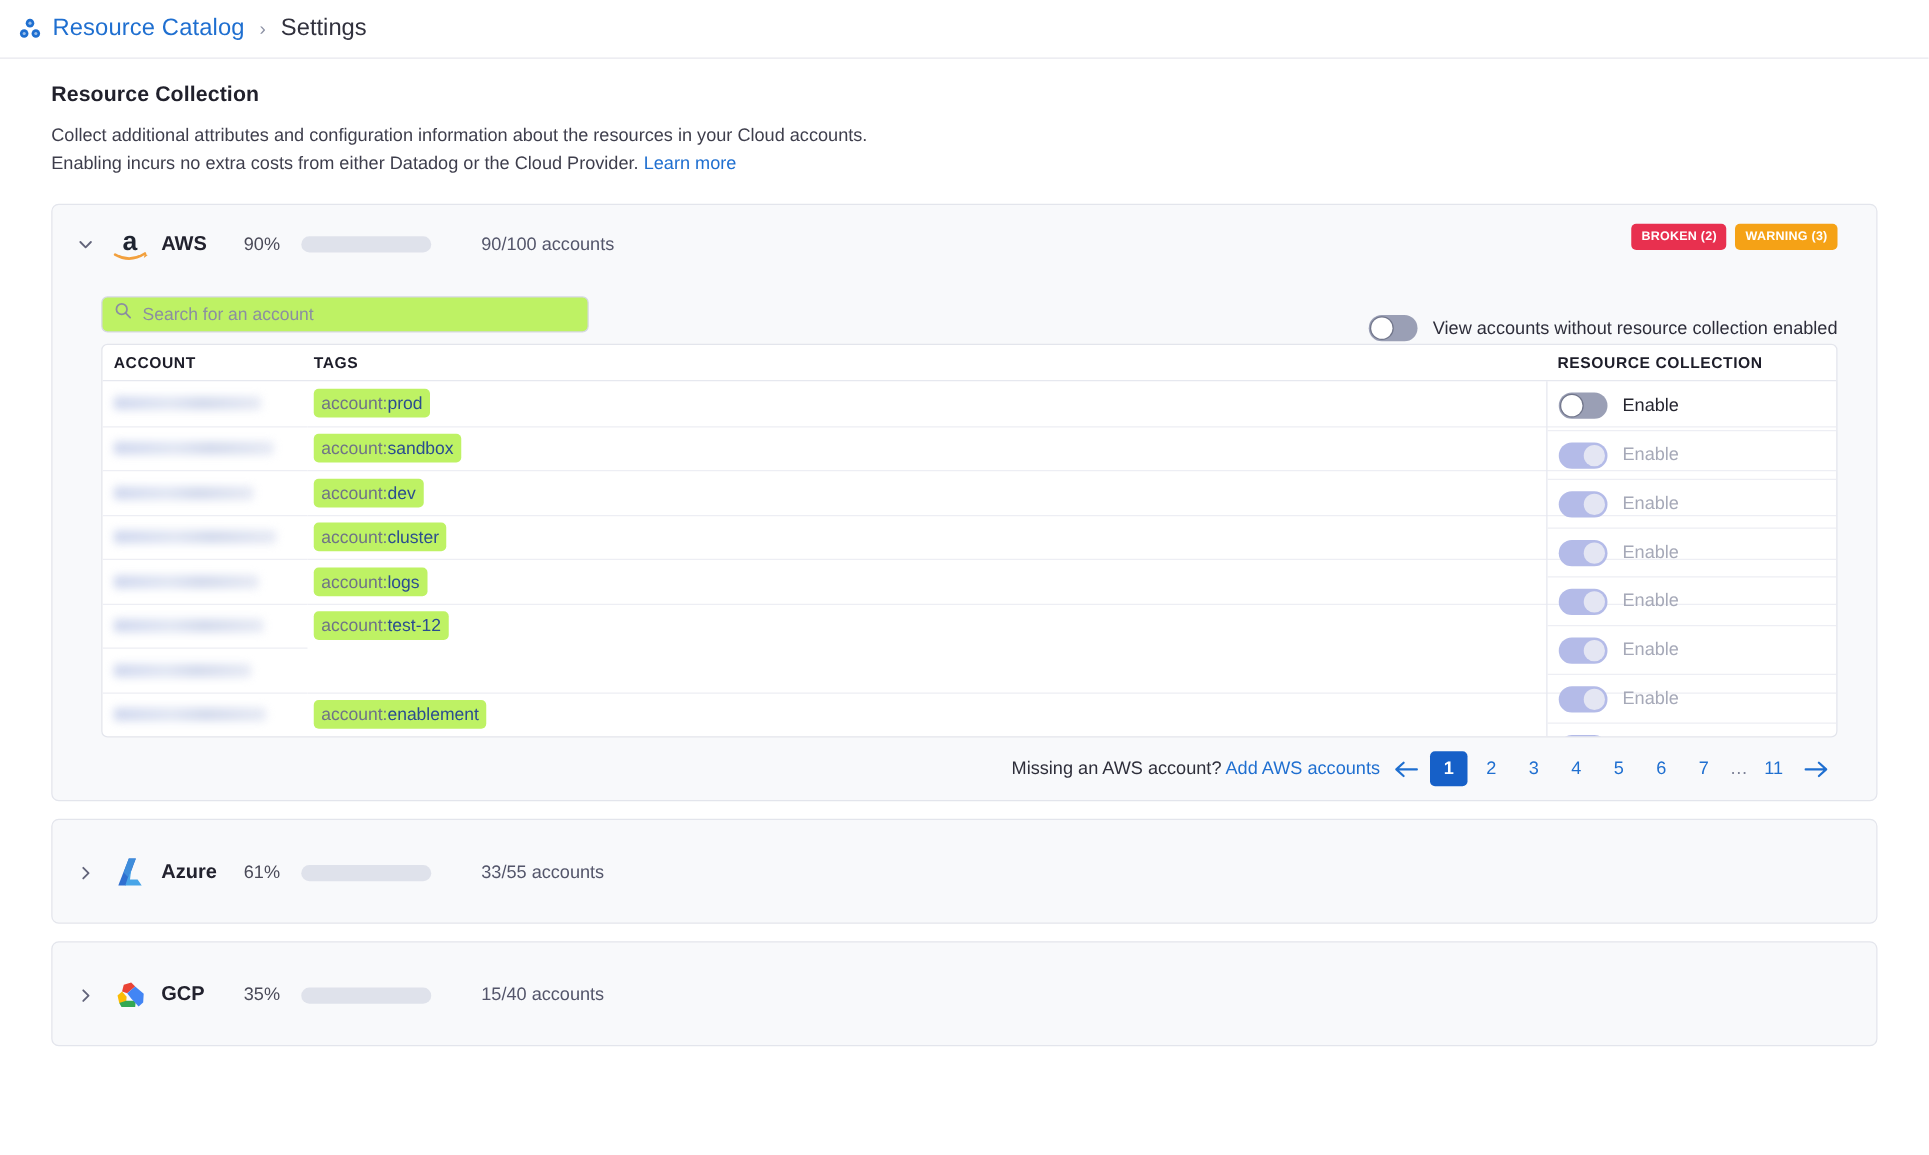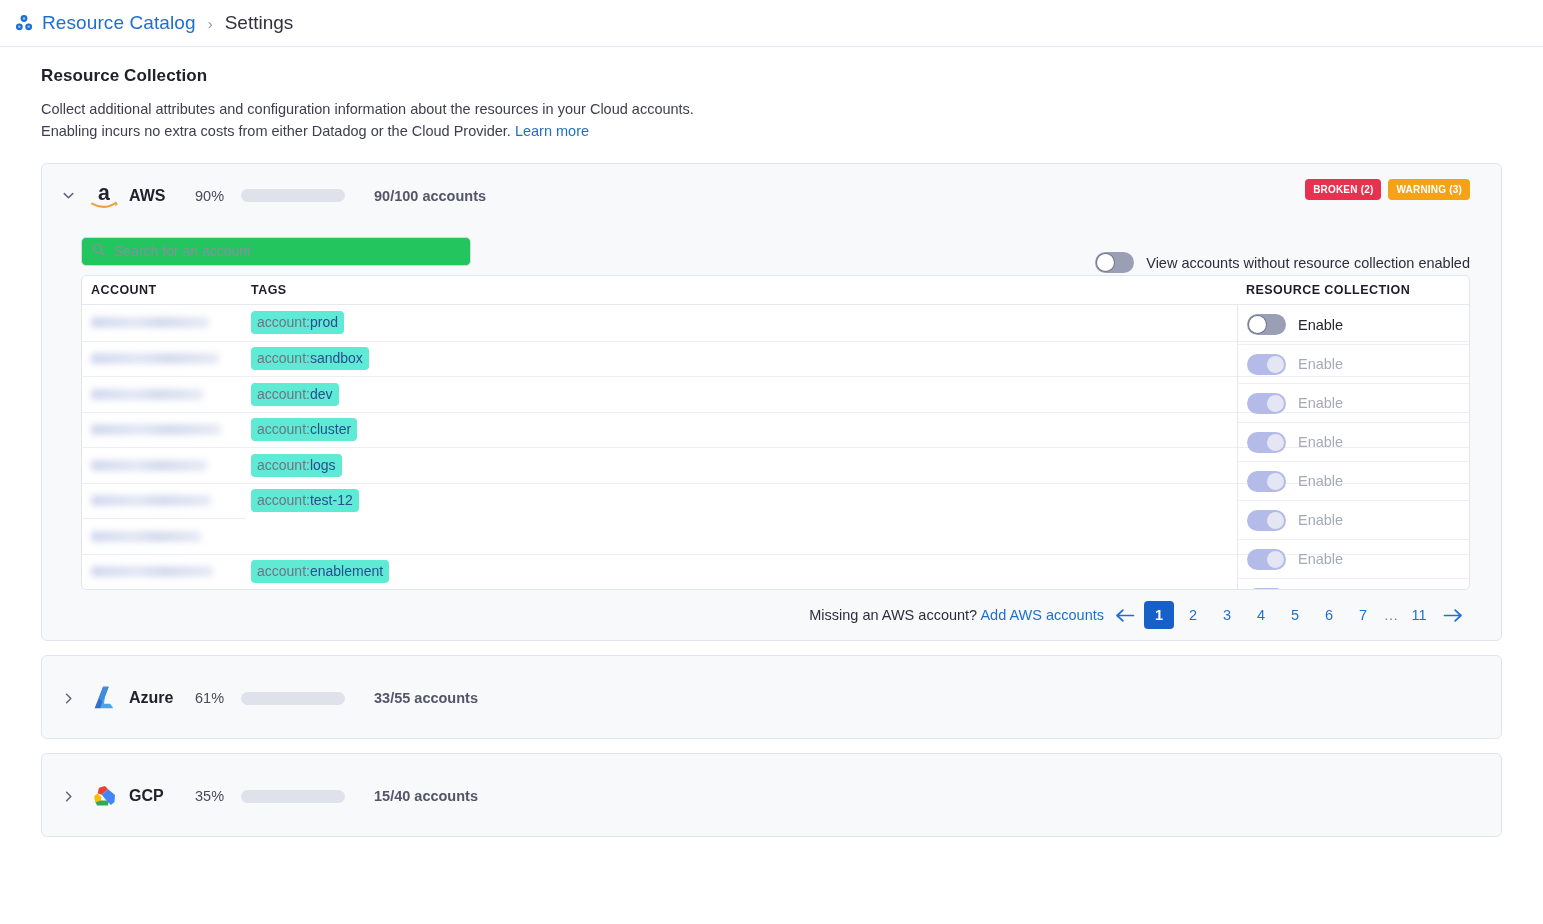--- a/index.html
+++ b/index.html
@@ -79,43 +79,42 @@
   .prov-pct {
     font-size: 14.5px; color: #4a4a58; width: 38px;
     margin-right: 8px;
   }
   .bar-track {
     width: 104px; height: 13px; border-radius: 7px;
     background: #dfe2eb; overflow: hidden; flex: 0 0 auto;
   }
   .bar-fill { height: 100%; border-radius: 7px; }
   .prov-count {
-    font-size: 14.5px; color: #53556a; margin-left: 29px;
+    font-size: 14.5px; color: #53556a; margin-left: 40px;
     white-space: nowrap;
-    font-weight: bold;
   }
   .badges {
     position: absolute; right: 31px; top: 15px;
     display: flex; gap: 7px;
   }
   .badge {
     color: #fff; font-size: 10px; font-weight: bold;
     padding: 4px 8px 4px 8px; border-radius: 4px;
     letter-spacing: .2px; line-height: 13px;
   }
 
   
   .search-row {
     display: flex; align-items: center;
     padding: 0 31px 0 39px; height: 48px; position: relative;
   }
   .search-box {
     width: 390px; height: 29px;
     border: 1px solid #d5d8e2; border-radius: 5px;
-    background: #22c55e; display: flex; align-items: center;
+    background: #bef264; display: flex; align-items: center;
     padding: 0 9px; gap: 8px;
   }
   .search-box input {
     border: none; outline: none; background: transparent;
     font-family: "Liberation Sans", sans-serif;
     font-size: 14px; color: #31313d; width: 100%;
   }
   .search-box input::placeholder { color: #8b8ea1; }
 
   .view-toggle-wrap {
@@ -170,21 +169,21 @@
   .redacted {
     height: 11px; border-radius: 3px;
     background: linear-gradient(90deg,#c9d2ec 0%,#dde3f2 38%,#cdd5ea 60%,#e3e7f3 100%);
     filter: blur(3.2px); opacity: .85;
   }
   .cell-tags {
     flex: 1 1 auto; height: 35.5px;
     display: flex; align-items: center; padding-left: 5px;
   }
   .tag {
-    background: #5eead4; border-radius: 4px;
+    background: #bef264; border-radius: 4px;
     padding: 3px 6px 4px 6px; font-size: 14px;
     white-space: nowrap;
   }
   .tag .k { color: #6f7486; }
   .tag .v { color: #2b4d8f; }
 
   .rc-col {
     position: absolute; top: 0; right: 0; width: 232px;
     border-left: 1px solid #e6e8ef;
   }

